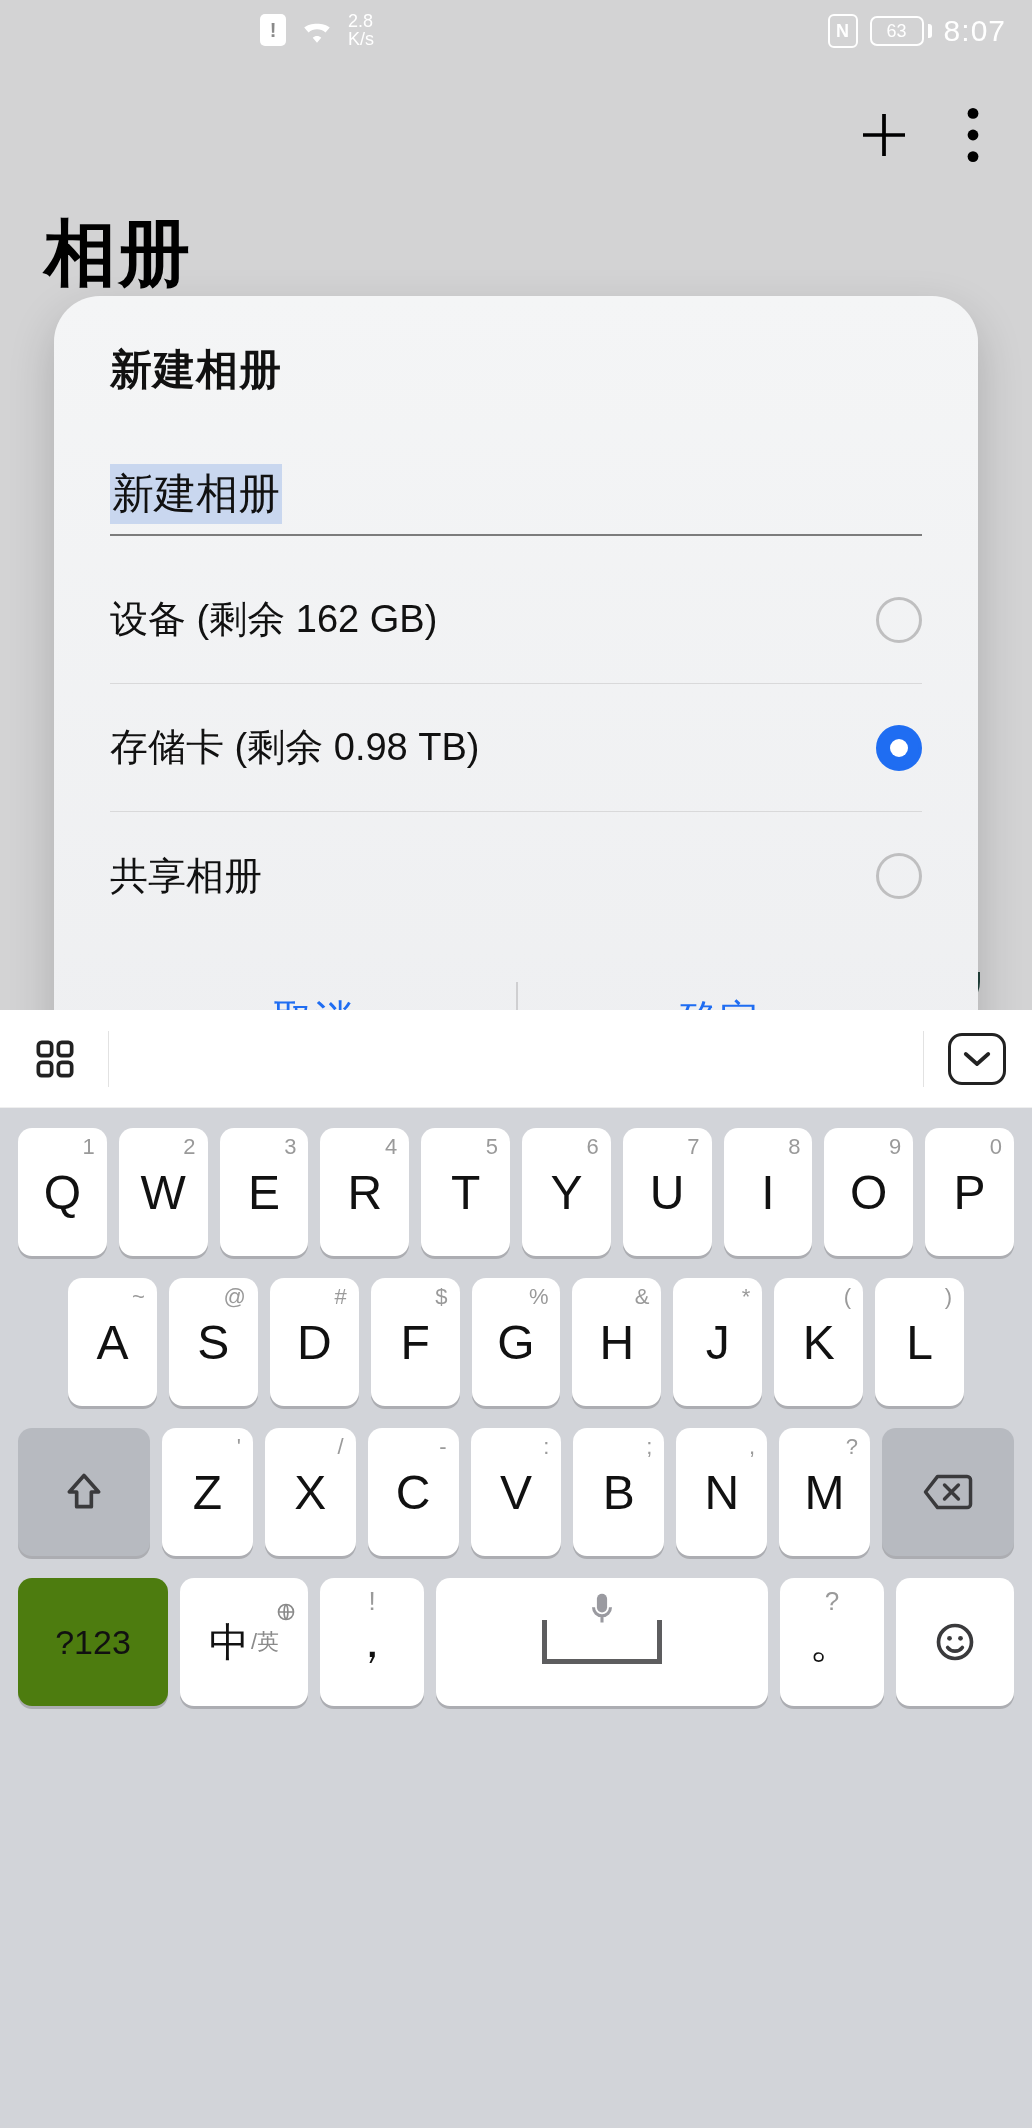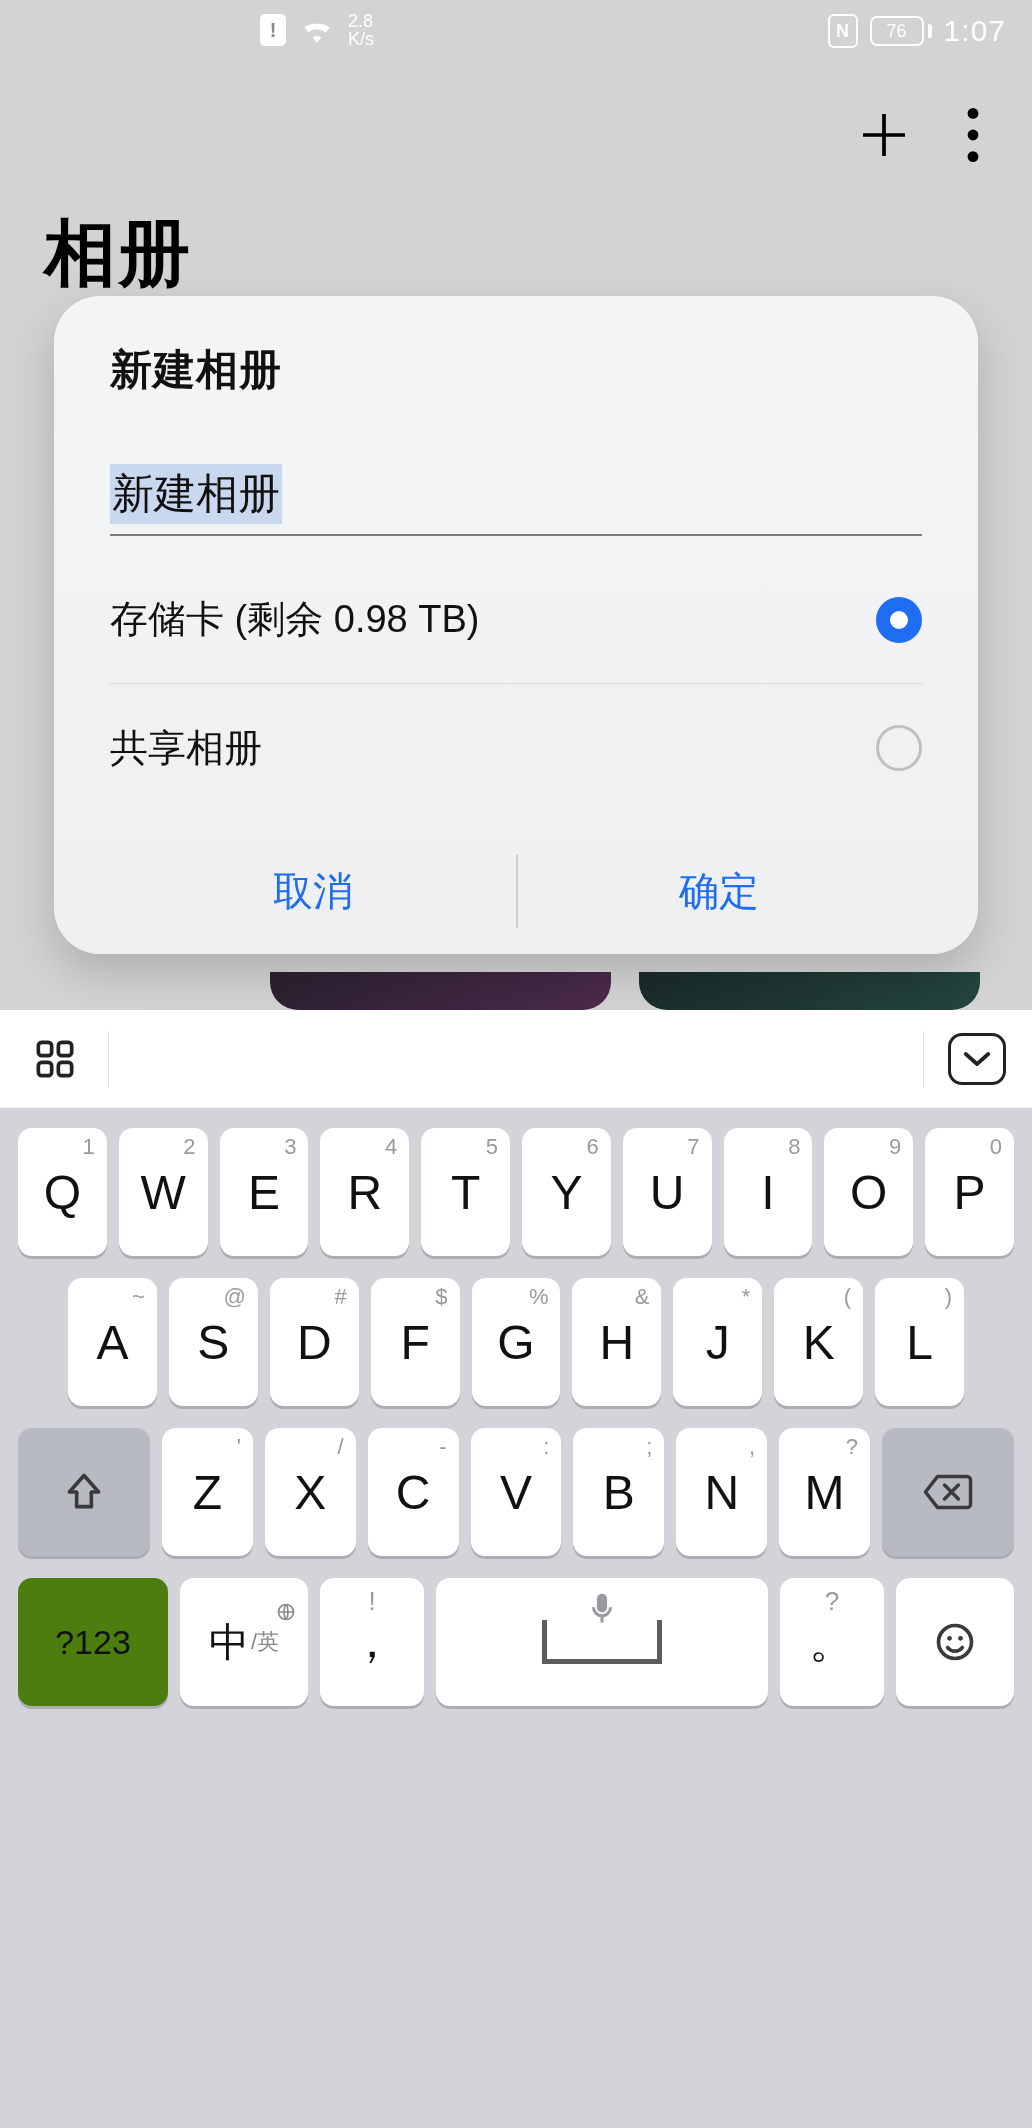--- a/index.html
+++ b/index.html
@@ -93,25 +93,25 @@
         </svg>
     </span>
     <span class="speed">
       <span>2.8</span><br><span>K/s</span>
     </span>
   </div>
   <div class="status-right">
     <span class="nfc-icon">N</span>
     <span class="battery">
       <span class="battery-body">
-          <span>76</span>
+          <span>63</span>
         </span>
       <span class="battery-tip"></span>
     </span>
-    <span class="clock">1:07</span>
+    <span class="clock">8:07</span>
   </div>
 </div>
 
 <div class="app-header">
   <div class="header-actions">
     <span class="plus-icon">
       <svg width="56" height="56" viewBox="0 0 24 24">
           <path stroke="#000" stroke-width="1.6" d="M12 3v18M3 12h18"></path>
         </svg>
     </span>
@@ -132,20 +132,24 @@
 </div>
 
 <div class="dialog">
   <div class="dialog-title">新建相册</div>
 
   <div class="input-wrap">
     <span class="selected-text">新建相册</span>
   </div>
 
   <div class="options">
+    <div class="option-row">
+      <span class="option-label">设备 (剩余 162 GB)</span>
+      <span class="radio"></span>
+    </div>
     <div class="option-row">
       <span class="option-label">存储卡 (剩余 0.98 TB)</span>
       <span class="radio checked"></span>
     </div>
     <div class="option-row">
       <span class="option-label">共享相册</span>
       <span class="radio"></span>
     </div>
   </div>
 

